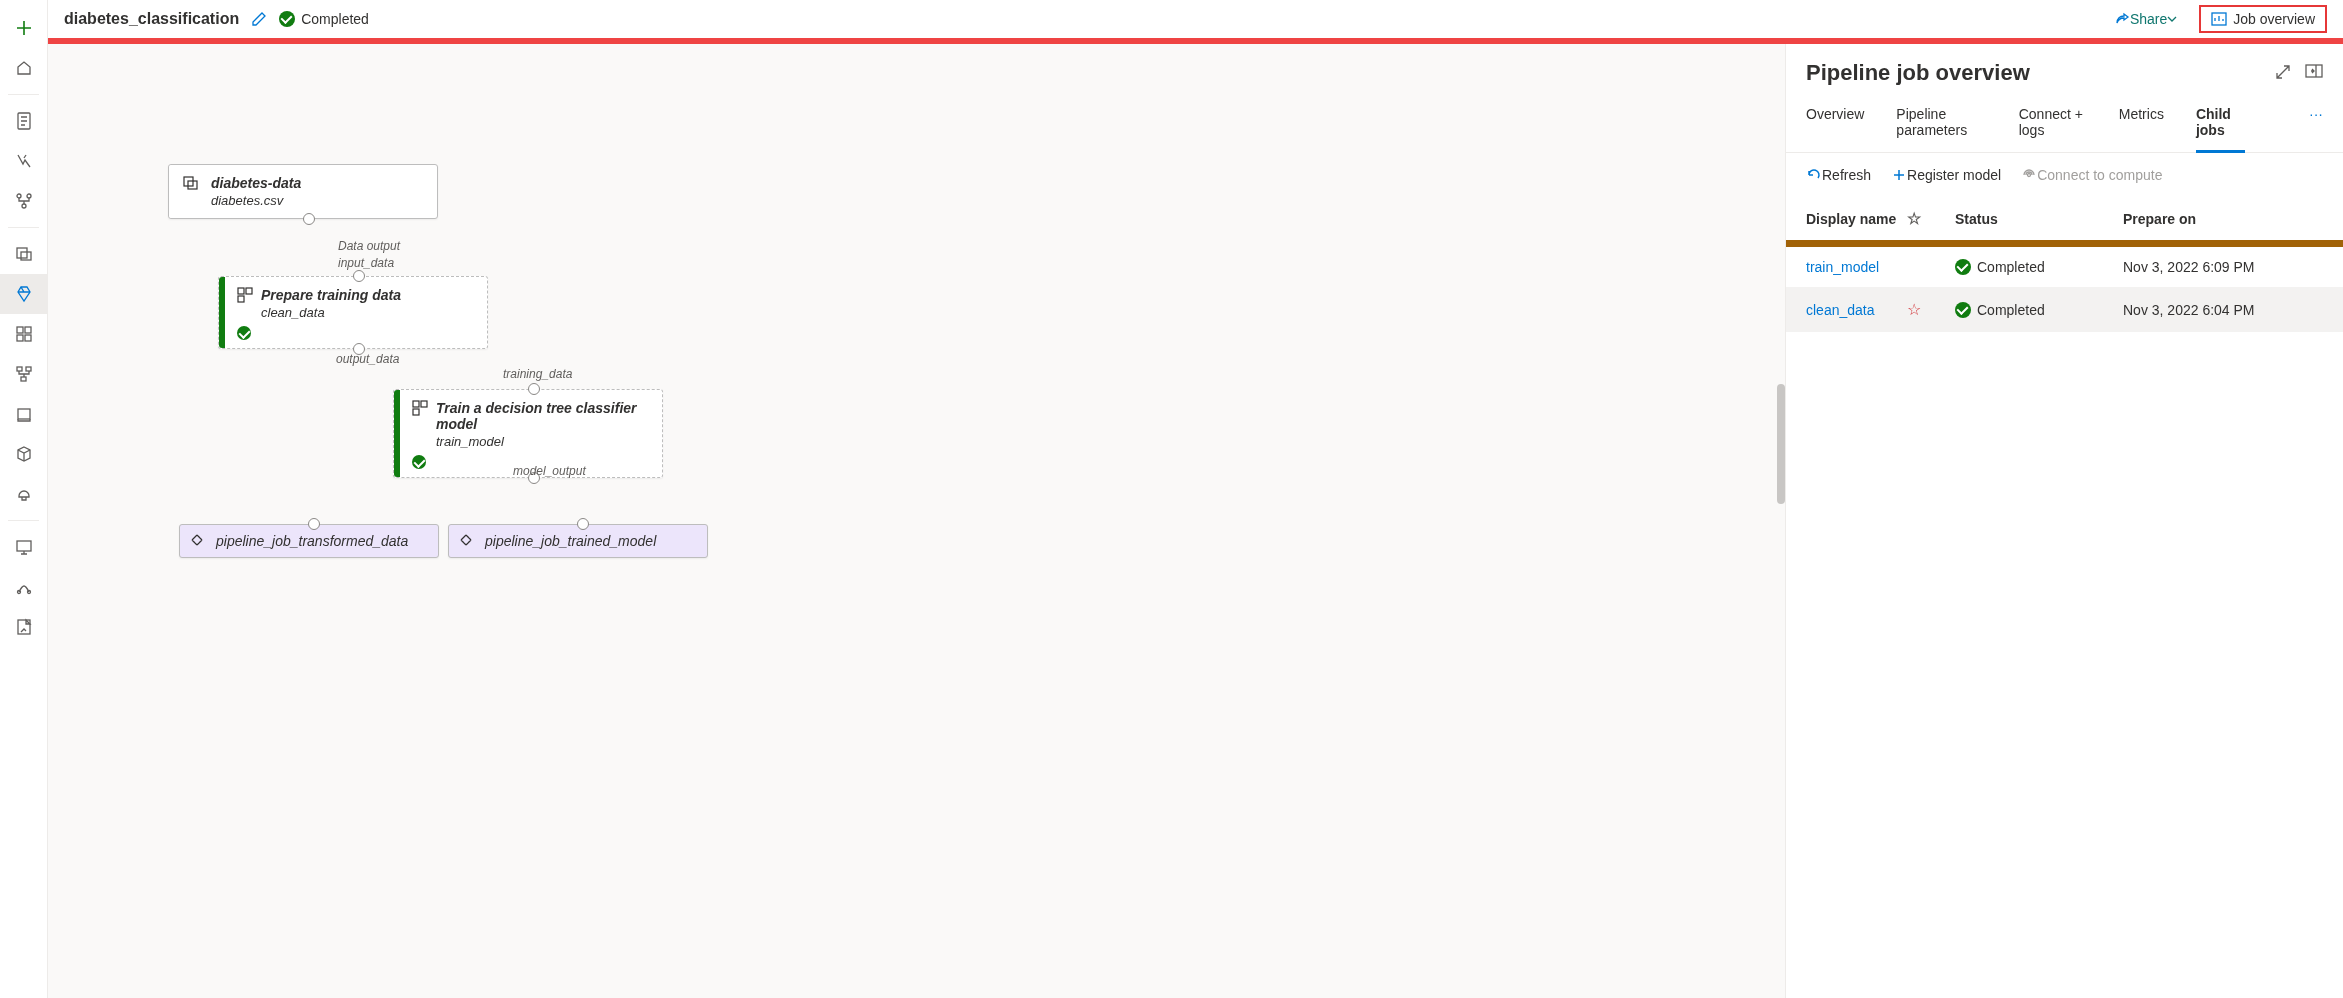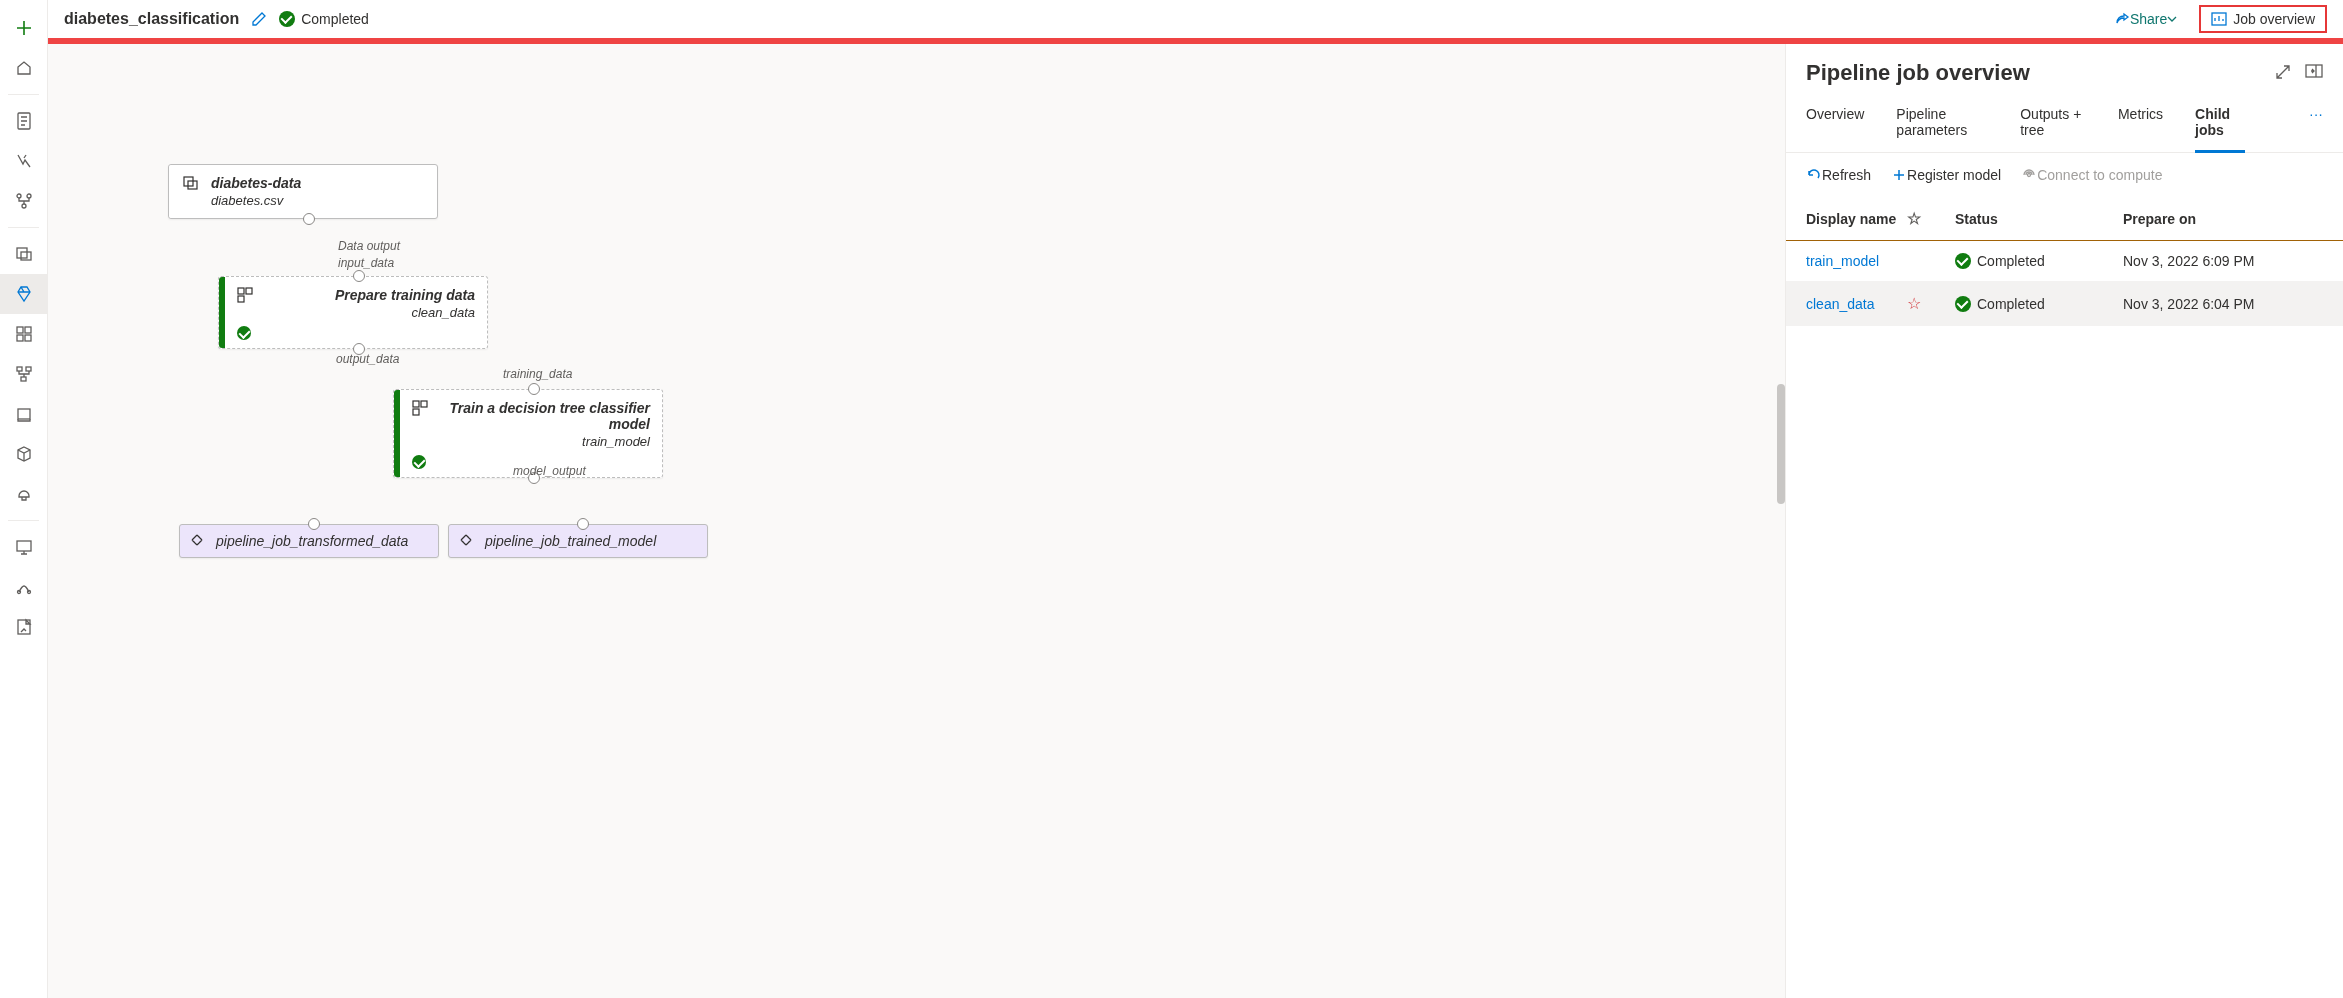--- a/index.html
+++ b/index.html
@@ -22,21 +22,21 @@
 .header-btn { display: flex; align-items: center; padding: 6px 10px; cursor: pointer; color: #0f766e; }
 .job-overview-btn { border: 2px solid #e63737; padding: 4px 10px; display: flex; align-items: center; gap: 6px; }
 
 
 .content { flex: 1; display: flex; position: relative; }
 .canvas { flex: 1; background: #faf9f8; position: relative; overflow: hidden; font-style: italic; }
 .panel { width: 558px; background: #fff; border-left: 1px solid #edebe9; display: flex; flex-direction: column; }
 
 
 .node { position: absolute; background: #fff; border: 1px solid #bdbdbd; border-radius: 3px; padding: 10px 12px 10px 42px; box-shadow: 0 1px 2px rgba(0,0,0,0.06); }
-.node.dashed { border-style: dashed; text-align: right; }
+.node.dashed { border-style: dashed; }
 .node.purple { background: #ece5fb; border-style: solid; padding: 8px 12px 8px 36px; }
 .node .bar { position: absolute; left: 0; top: 0; bottom: 0; width: 6px; background: #fff; border-radius: 3px 0 0 3px; }
 .node.green-bar .bar { background: #107c10; }
 .node-title { font-weight: 600; font-size: 14px; }
 .node-sub { font-size: 13px; color: #323130; margin-top: 2px; }
 .node-icon { position: absolute; left: 14px; top: 10px; color: #323130; }
 .node.purple .node-icon { left: 10px; top: 8px; }
 .node.green-bar .node-icon { left: 18px; }
 .node .check { position: absolute; left: 18px; bottom: 8px; }
 .port { position: absolute; width: 12px; height: 12px; background: #fff; border: 1.5px solid #8a8886; border-radius: 50%; }
@@ -51,21 +51,21 @@
 .panel-icons { display: flex; gap: 14px; color: #605e5c; }
 .tabs { display: flex; gap: 32px; padding: 0 20px; border-bottom: 1px solid #edebe9; }
 .tab { padding: 12px 0; cursor: pointer; color: #323130; }
 .tab.active { font-weight: 600; border-bottom: 3px solid #0078d4; margin-bottom: -1px; }
 .tab.more { color: #605e5c; }
 .toolbar { display: flex; gap: 20px; padding: 14px 20px; align-items: center; }
 .tool { display: flex; align-items: center; gap: 0; cursor: pointer; color: #323130; }
 .tool.disabled { color: #a19f9d; cursor: default; }
 .table { width: 100%; }
 .thead, .trow { display: grid; grid-template-columns: 1fr 40px 160px 200px; padding: 12px 20px; align-items: center; gap: 8px; }
-.thead { font-weight: 600; border-bottom: 1px solid #a16207; }
+.thead { font-weight: 600; border-bottom: 7px solid #a16207; }
 .trow { border-bottom: 1px solid #f3f2f1; }
 .trow.hover { background: #f3f2f1; }
 .link { color: #0078d4; cursor: pointer; }
 .status-cell { display: flex; align-items: center; gap: 6px; }
 
 
 .ic { display: inline-flex; }
 .check-circle { width: 16px; height: 16px; background: #107c10; border-radius: 50%; position: relative; }
 .check-circle::after { content: ""; position: absolute; left: 4px; top: 2px; width: 5px; height: 8px; border: solid #fff; border-width: 0 2px 2px 0; transform: rotate(45deg); }
 .star { font-size: 16px; color: #605e5c; }
@@ -291,21 +291,21 @@
                 </svg></span>
             <span><svg width="18" height="14" viewBox="0 0 18 14" fill="none" stroke="currentColor" stroke-width="1.3">
                   <rect x="1" y="1" width="16" height="12"></rect>
                   <path d="M11 1v12M6 7h3M7 5l2 2-2 2"></path>
                 </svg></span>
           </div>
         </div>
         <div class="tabs">
           <div class="tab">Overview</div>
           <div class="tab">Pipeline parameters</div>
-          <div class="tab">Outputs + tree</div>
+          <div class="tab">Connect + logs</div>
           <div class="tab">Metrics</div>
           <div class="tab active">Child jobs</div>
           <div class="spacer"></div>
           <div class="tab more" style="color:#0078d4;">···</div>
         </div>
         <div class="toolbar">
           <div class="tool">
             <svg width="16" height="16" viewBox="0 0 16 16" fill="none" stroke="#0078d4" stroke-width="1.5">
                 <path d="M3 8a5 5 0 119 3M3 8V4M3 8h4"></path>
               </svg>

